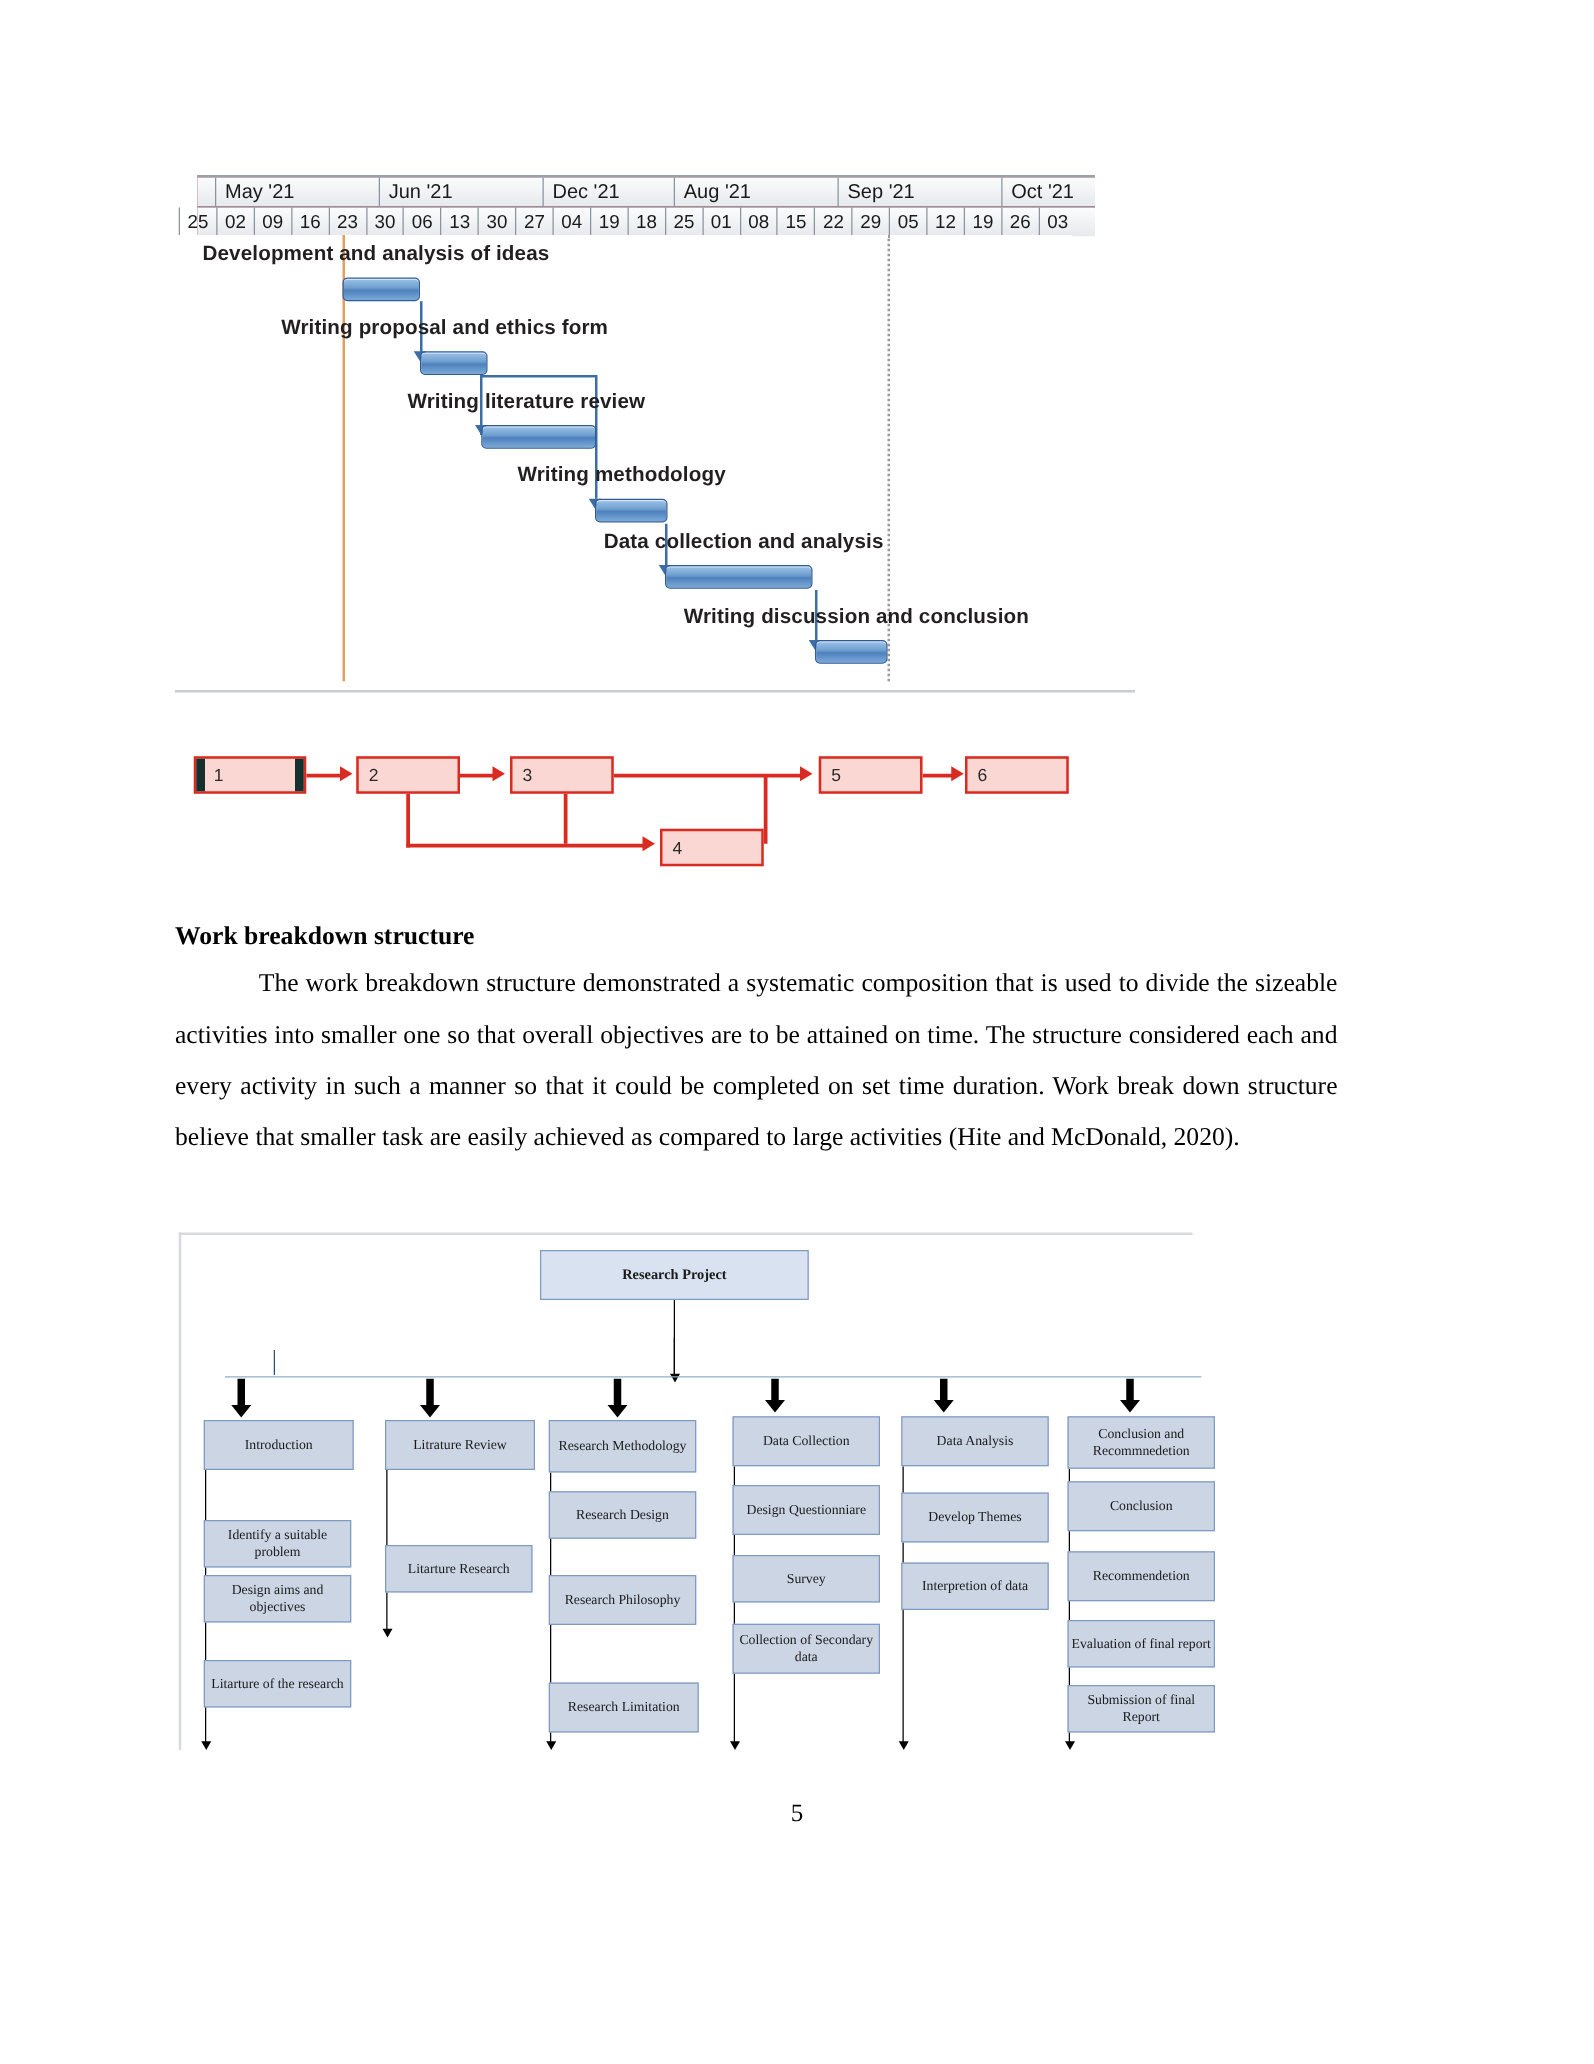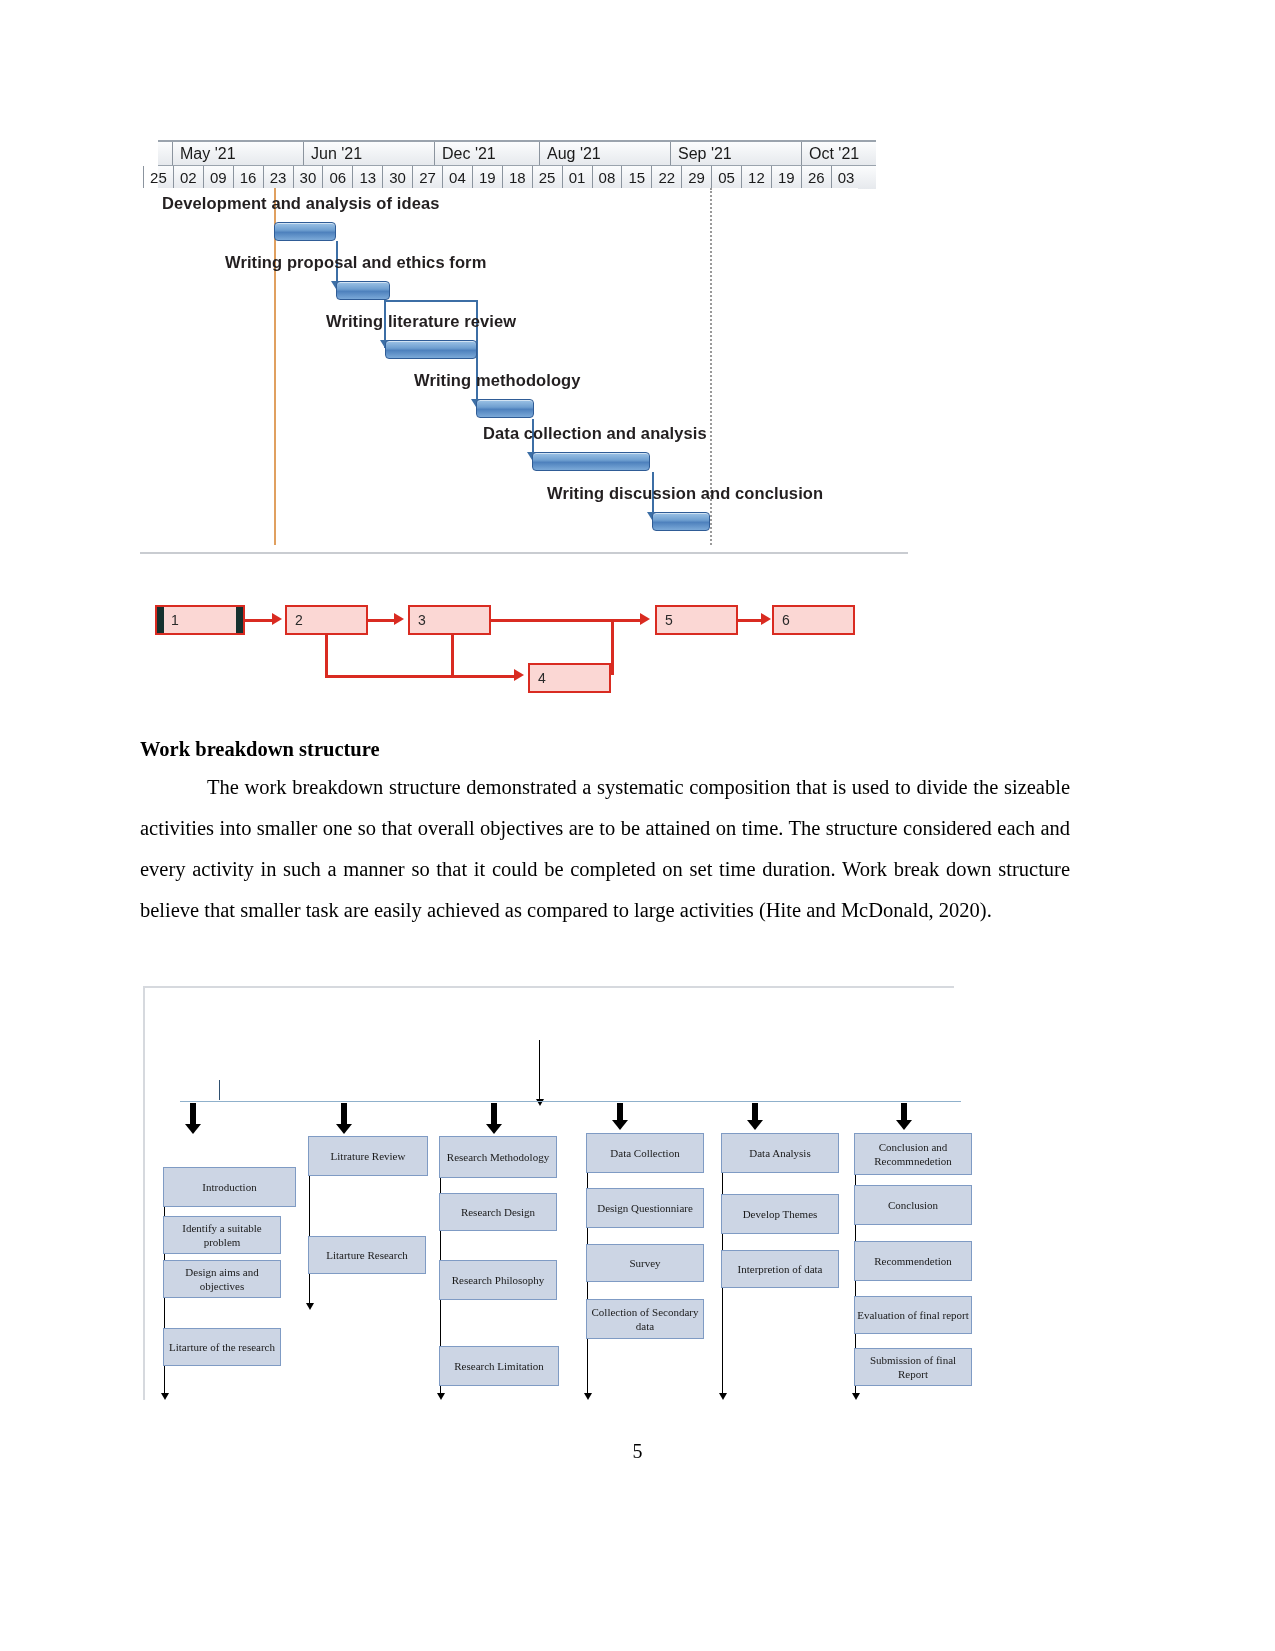--- a/index.html
+++ b/index.html
@@ -273,21 +273,22 @@
   <div class="wbs-thickarrow" style="left:472px;top:115px;height:18px;"></div>
   <div class="wbs-thickarrow" style="left:607px;top:115px;height:18px;"></div>
   <div class="wbs-thickarrow" style="left:756px;top:115px;height:18px;"></div>
 
   <div class="wbs-thinarrow" style="left:19px;top:188px;height:218px;"></div>
   <div class="wbs-thinarrow" style="left:164px;top:188px;height:128px;"></div>
   <div class="wbs-thinarrow" style="left:295px;top:190px;height:216px;"></div>
   <div class="wbs-thinarrow" style="left:442px;top:185px;height:221px;"></div>
   <div class="wbs-thinarrow" style="left:577px;top:185px;height:221px;"></div>
   <div class="wbs-thinarrow" style="left:710px;top:187px;height:219px;"></div>
-    <div class="wbs-box" style="left: 18px; top: 148px; width: 133px; height: 40px; margin-top: 31px;">Introduction</div>
+<div class="wbs-box root" style="left: 287px; top: 12px; width: 215px; height: 40px;">Research Project</div>
+    <div class="wbs-box" style="left: 18px; top: 148px; width: 120px; height: 40px;">Introduction</div>
     <div class="wbs-box" style="left: 163px; top: 148px; width: 120px; height: 40px;">Litrature Review</div>
     <div class="wbs-box" style="left: 294px; top: 148px; width: 118px; height: 42px;">Research Methodology</div>
     <div class="wbs-box" style="left: 441px; top: 145px; width: 118px; height: 40px;">Data Collection</div>
     <div class="wbs-box" style="left: 576px; top: 145px; width: 118px; height: 40px;">Data Analysis</div>
     <div class="wbs-box" style="left: 709px; top: 145px; width: 118px; height: 42px;">Conclusion and Recommnedetion</div>
     <div class="wbs-box" style="left: 18px; top: 228px; width: 118px; height: 38px;">Identify a suitable problem</div>
     <div class="wbs-box" style="left: 18px; top: 272px; width: 118px; height: 38px;">Design aims and objectives</div>
     <div class="wbs-box" style="left: 18px; top: 340px; width: 118px; height: 38px;">Litarture of the research</div>
     <div class="wbs-box" style="left: 163px; top: 248px; width: 118px; height: 38px;">Litarture Research</div>
     <div class="wbs-box" style="left: 294px; top: 205px; width: 118px; height: 38px;">Research Design</div>

